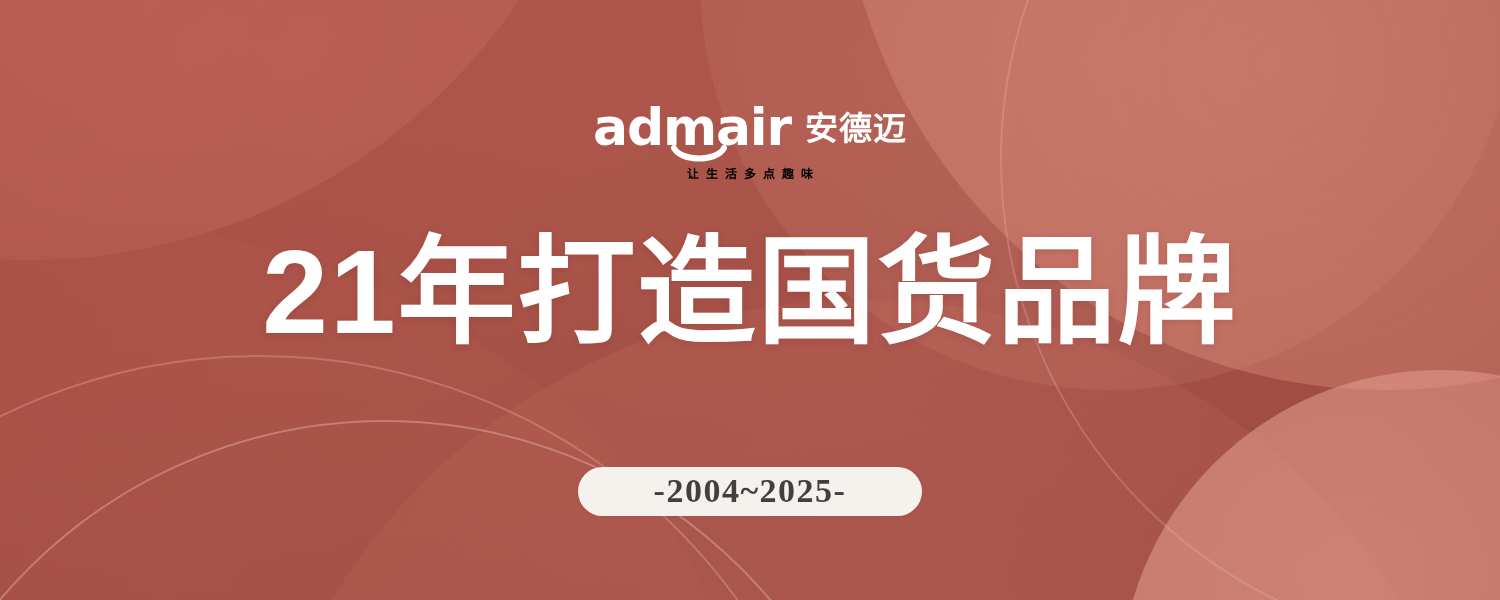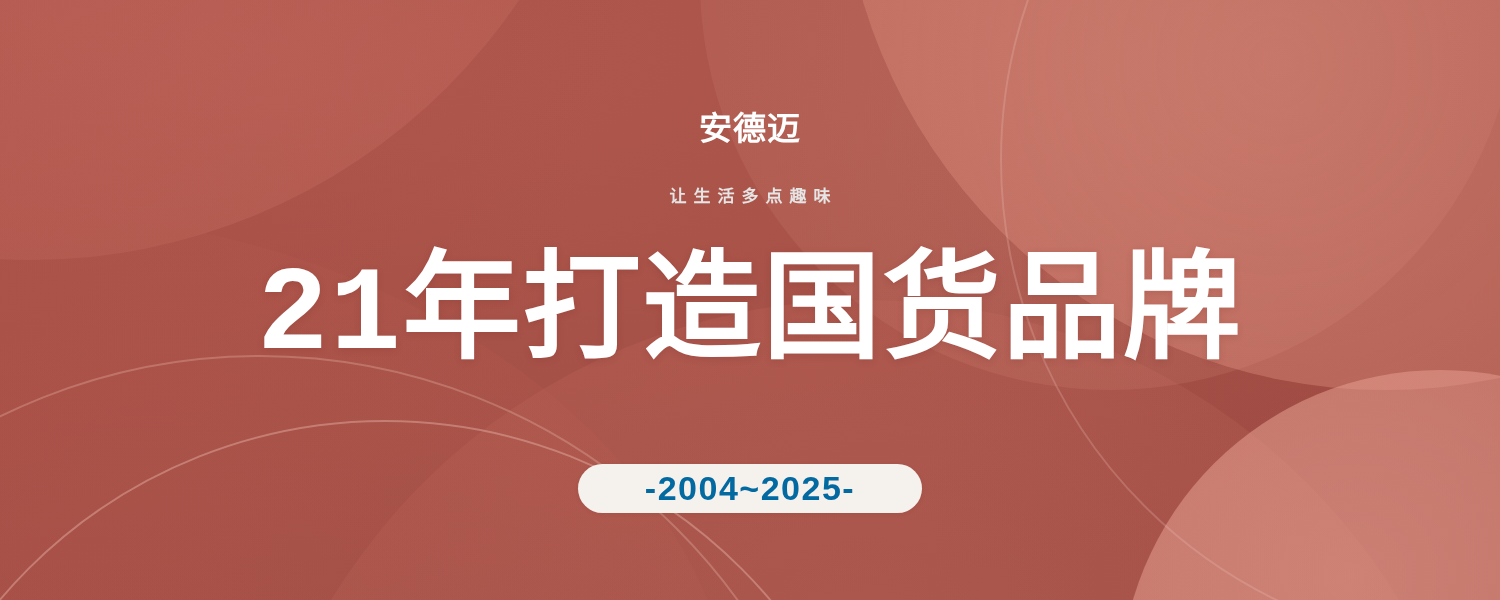--- a/index.html
+++ b/index.html
@@ -137,54 +137,54 @@
     font-family: "DejaVu Sans", "Liberation Sans", sans-serif;
     font-size: 33px;
     font-weight: 700;
     color: #FFFFFF;
     letter-spacing: 1px;
     line-height: 1;
     margin-top: 11px;
   }
 
   .tagline {
-    margin-top: 43px;
+    margin-top: 15px;
     font-family: "DejaVu Sans", "Liberation Sans", sans-serif;
-    font-size: 17px;
-    font-weight: 700;
-    color: #e5e5e5;
+    font-size: 12px;
+    font-weight: 700;
+    color: #000000;
     letter-spacing: 7px;
     text-indent: 7px;
     line-height: 1;
   }
 
   .headline {
     margin-top: 51px;
-    font-family: Liberation Mono, monospace;
+    font-family: Liberation Sans, sans-serif;
     font-size: 118px;
     font-weight: 700;
     color: #FFFFFF;
     letter-spacing: 2px;
     line-height: 1.04;
     white-space: nowrap;
     text-shadow: 0 2px 7px rgba(120,46,40,0.20);
   }
 
   .year-pill {
-    margin-top: 6px;
+    margin-top: 34px;
     min-width: 344px;
     height: 49px;
     padding: 0 34px;
     border-radius: 999px;
     background: #F5F1ED;
-    color: #0369a1;
+    color: #404040;
     display: flex;
     align-items: center;
     justify-content: center;
-    font-family: Liberation Sans, sans-serif;
+    font-family: Liberation Serif, serif;
     font-size: 34px;
     font-weight: 700;
     letter-spacing: 1.5px;
     line-height: 1;
     box-shadow: 0 1px 4px rgba(110,42,36,0.10);
   }
 </style>
 </head>
 <body>
 
@@ -200,20 +200,28 @@
   <div class="blob blob-mid"></div>
   <div class="blob blob-br"></div>
 
   <div class="ring ring-2"></div>
   <div class="ring ring-1"></div>
   <div class="ring ring-3"></div>
 
   <div class="content">
 
     <div class="logo-lockup">
+      <span class="wordmark">
+        <span class="wordmark-text">admair</span>
+        <span class="smile">
+          <svg width="56" height="20" viewBox="0 0 56 20" aria-hidden="true">
+            <path d="M3 3 C 10 17, 46 17, 53 3" fill="none" stroke="#FFFFFF" stroke-width="6" stroke-linecap="round"></path>
+          </svg>
+        </span>
+      </span>
       <span class="logo-cn">安德迈</span>
     </div>
 
     <div class="tagline">让生活多点趣味</div>
 
     <h1 class="headline">21年打造国货品牌</h1>
 
     <div class="year-pill">-2004~2025-</div>
 
   </div>

